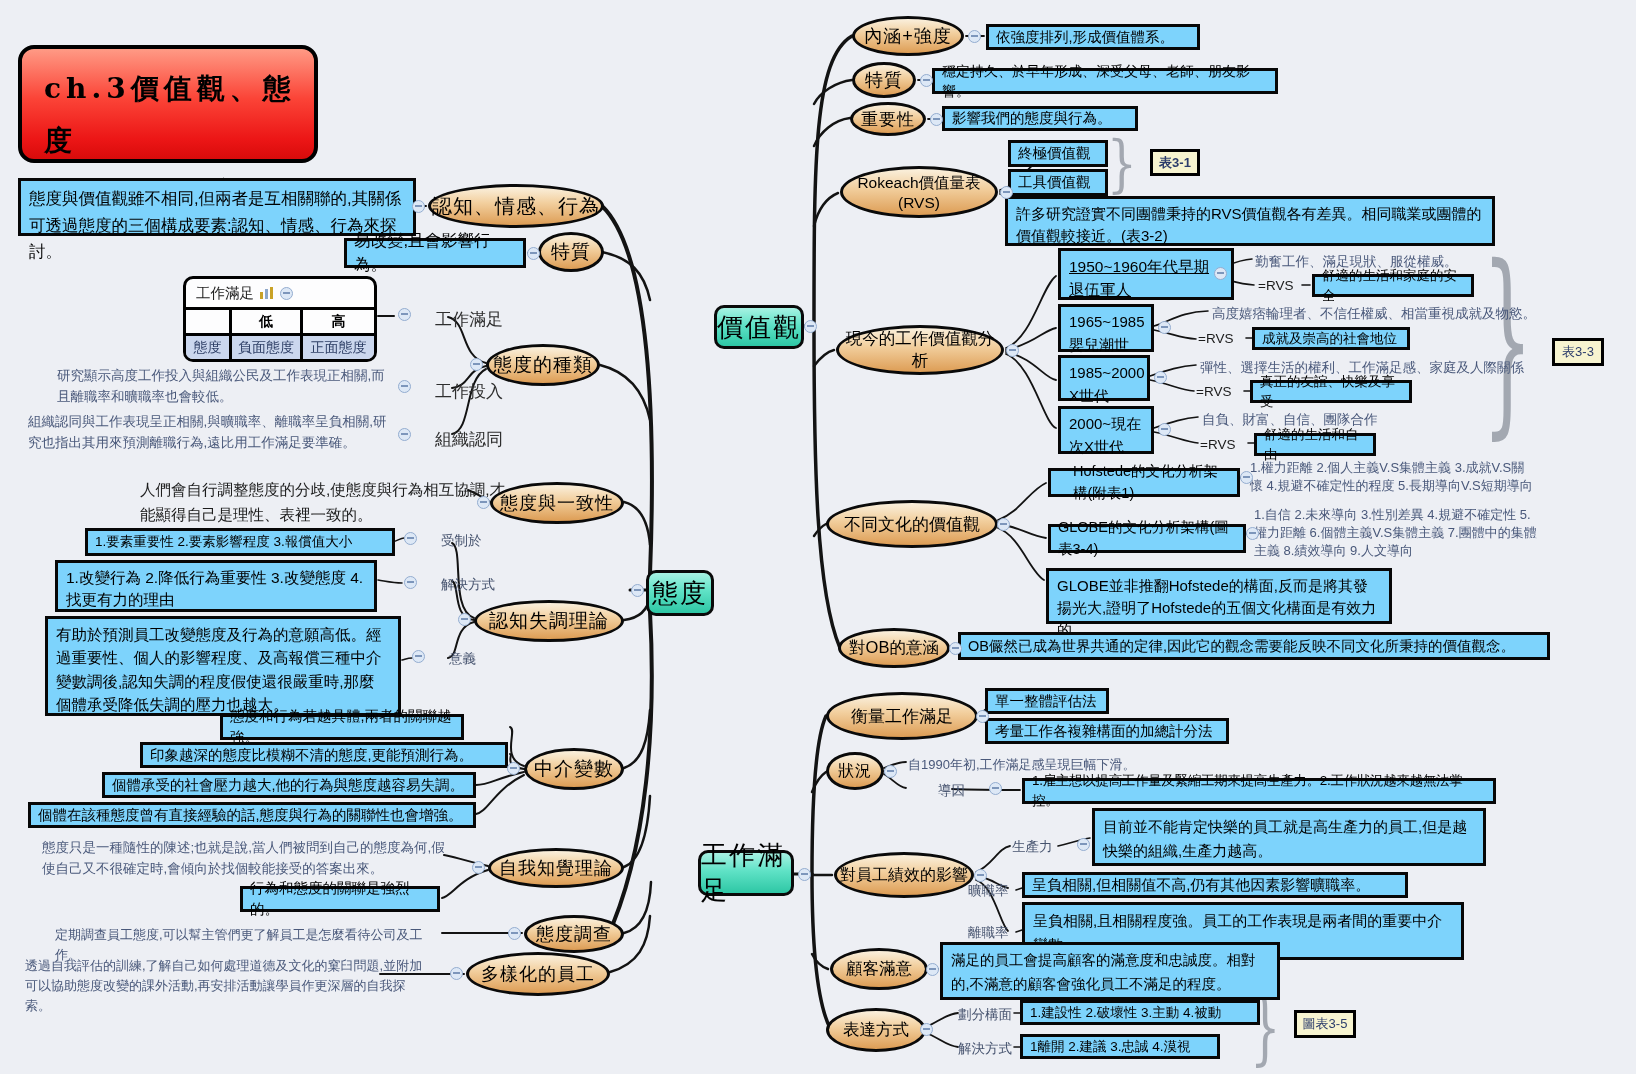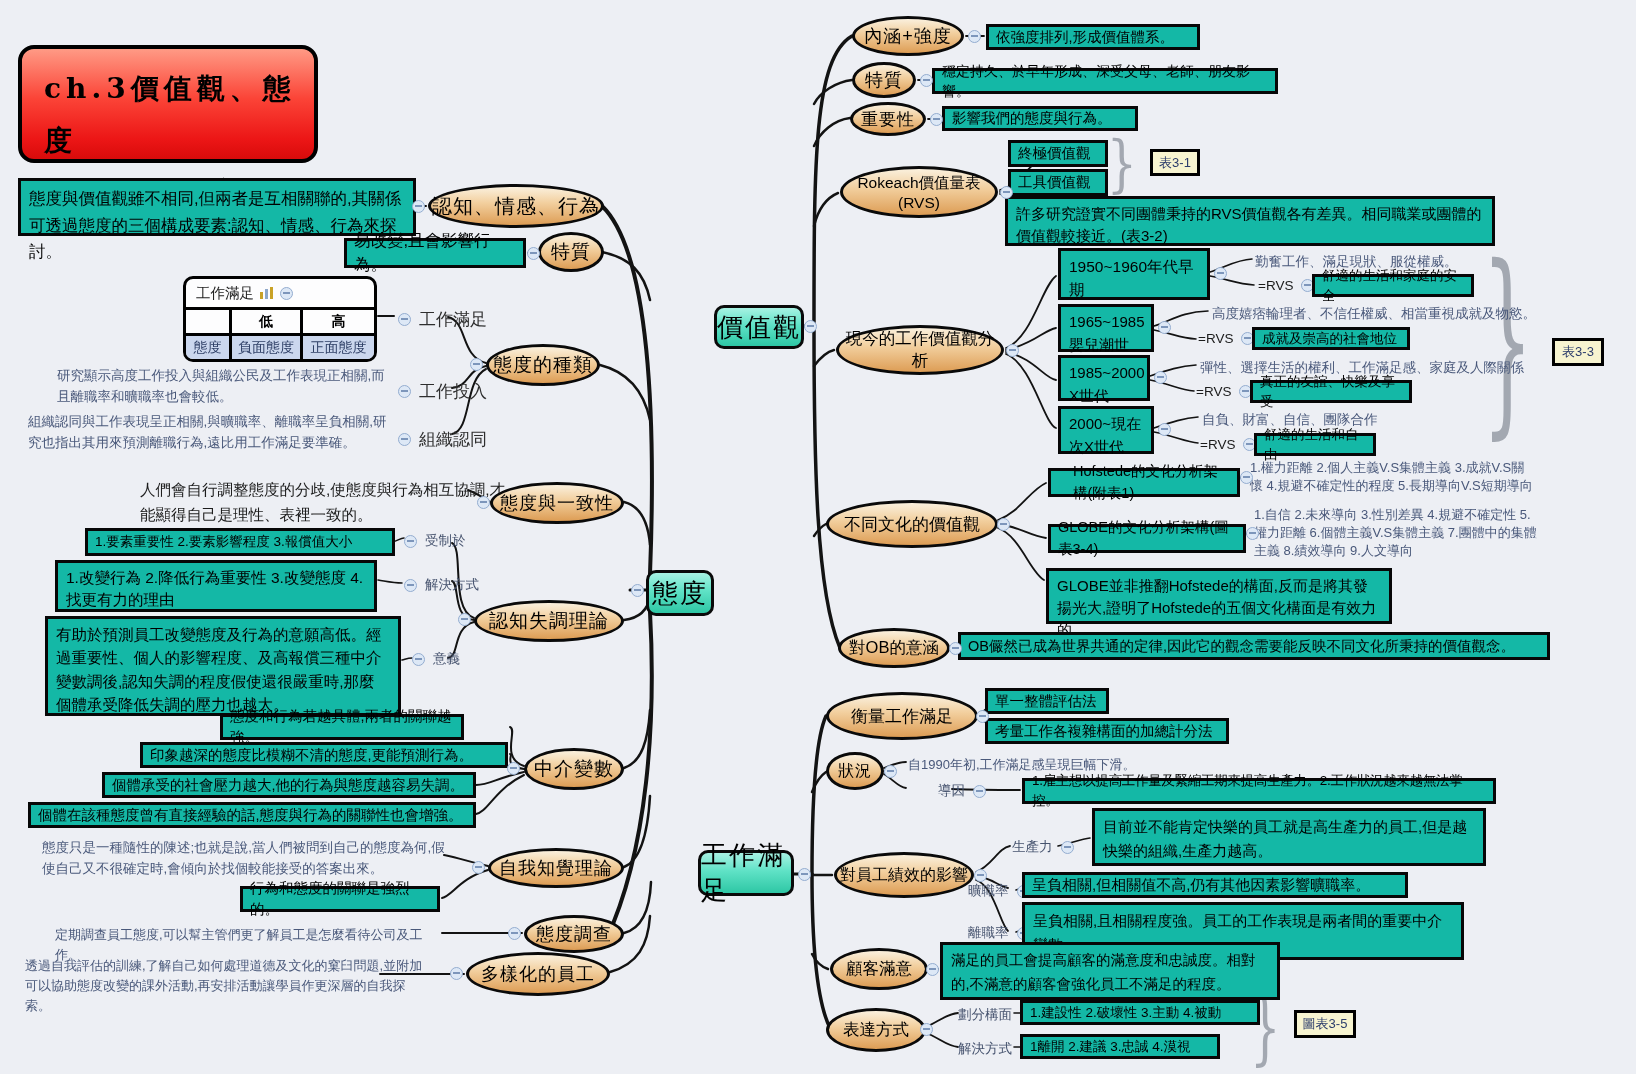--- a/index.html
+++ b/index.html
@@ -1,38 +1,38 @@
 <!DOCTYPE html>
 <html><head>
 <meta charset="utf-8">
 <style>
   html,body{margin:0;padding:0;}
   .canvas{position:relative;width:1636px;height:1074px;background:#edeff4;overflow:hidden;
           font-family:"Liberation Sans",sans-serif;color:#000;}
   .abs{position:absolute;}
   svg.lines{position:absolute;left:0;top:0;z-index:0;}
   .node{z-index:2;box-sizing:border-box;}
-  .box{background:#14b8a6;border:3px solid #070707;display:flex;align-items:center;
+  .box{background:#7dd3fc;border:3px solid #070707;display:flex;align-items:center;
        padding:2px 7px;line-height:1.45;}
   .box.ml{display:block;padding:4px 8px;}
   .note{color:#49587a;line-height:1.55;}
   .ellipse{border:3px solid #0a0a0a;border-radius:50%;
        background:linear-gradient(180deg,#faf0dd 0%,#f2cf9e 42%,#dd9d55 100%);
        display:flex;align-items:center;justify-content:center;text-align:center;
        font-weight:500;letter-spacing:1px;}
   .teal{border:3px solid #0a0a0a;border-radius:10px;
        background:linear-gradient(180deg,#a7f2e3 0%,#5fe2c6 45%,#2ec7a5 100%);
        display:flex;align-items:center;justify-content:center;font-size:26px;letter-spacing:2px;}
   .title-box{border:4px solid #000;border-radius:16px;
        background:linear-gradient(180deg,#ff9a85 0%,#fb4437 45%,#ec1616 82%,#d80b0b 100%);
        font-family:"DejaVu Serif",serif;font-weight:bold;font-size:28px;letter-spacing:5px;
        padding:14px 0 0 22px;line-height:1.85;}
   .ref{background:#f7f4d0;border:3px solid #000;color:#2b3c6b;font-size:13px;
        display:flex;align-items:center;justify-content:center;}
-  .label{color:#2e2e2e;font-size:17px;display:flex;align-items:center;gap:8px;white-space:nowrap;}
+  .label{color:#2e2e2e;font-size:17px;display:flex;align-items:flex-start;gap:24px;white-space:nowrap;}
   .label.sm{font-size:13.5px;color:#46536e;}
   .minus{width:11px;height:11px;border-radius:50%;background:#dde8f6;border:1px solid #94add0;
        display:inline-block;position:relative;flex:none;}
   .minus::after{content:"";position:absolute;left:2px;right:2px;top:4px;height:2px;background:#7d96bb;}
   .minus.abs{position:absolute;z-index:3;}
   .brace{color:#a3a8b1;font-family:"DejaVu Serif",serif;z-index:1;line-height:1;}
   
   .wtable{background:#fdfdfe;border:3px solid #000;border-radius:10px;overflow:hidden;}
   .wtable .hd{height:28px;display:flex;align-items:center;gap:6px;padding-left:10px;font-size:14.5px;color:#222;}
   .wtable .grid{display:grid;grid-template-columns:46px 71px 71px;border-top:3px solid #000;}
@@ -249,26 +249,26 @@
 <div class="abs node ellipse" style="left:852px;top:62px;width:64px;height:36px;font-size:18px;">特質</div>
 <div class="abs node box" style="left:932px;top:68px;width:346px;height:26px;font-size:14px;">穩定持久、於早年形成、深受父母、老師、朋友影響。</div>
 
 <div class="abs node ellipse" style="left:850px;top:102px;width:76px;height:34px;font-size:17px;">重要性</div>
 <div class="abs node box" style="left:942px;top:106px;width:196px;height:25px;font-size:14.5px;">影響我們的態度與行為。</div>
 
 <div class="abs node ellipse" style="left:840px;top:166px;width:158px;height:52px;font-size:15.5px;letter-spacing:0;">Rokeach價值量表(RVS)</div>
 <div class="abs node box" style="left:1008px;top:140px;width:100px;height:27px;font-size:14.5px;">終極價值觀</div>
 <div class="abs node box" style="left:1008px;top:169px;width:100px;height:27px;font-size:14.5px;">工具價值觀</div>
 <div class="abs brace" style="left:1104px;top:136px;font-size:56px;transform:scale(0.85,1.1);">}</div>
-<div class="abs node ref" style="left:1150px;top:149px;width:50px;height:27px;">表3-1</div>
+<div class="abs node ref" style="left:1150px;top:149px;width:50px;height:27px;font-weight:bold;">表3-1</div>
 <div class="abs node box ml" style="left:1005px;top:196px;width:490px;height:50px;font-size:15px;">許多研究證實不同團體秉持的RVS價值觀各有差異。相同職業或團體的價值觀較接近。(表3-2)</div>
 
 <div class="abs node ellipse" style="left:836px;top:325px;width:168px;height:50px;font-size:16.5px;letter-spacing:0;">現今的工作價值觀分析</div>
 
-<div class="abs node box ml" style="left:1058px;top:248px;width:152px;height:52px;font-size:15.5px;line-height:1.5;">
+<div class="abs node box ml" style="left:1058px;top:248px;width:176px;height:52px;font-size:15.5px;line-height:1.5;text-decoration:underline;">
   <div>1950~1960年代早期</div>
   <div>退伍軍人</div>
 </div>
 <div class="abs node note" style="left:1255px;top:252px;width:250px;font-size:13.5px;">勤奮工作、滿足現狀、服從權威。</div>
 <div class="abs node label sm" style="left:1258px;top:278px;color:#1c1c1c;">
   <span>=RVS</span>
   <span class="minus"></span>
 </div>
 <div class="abs node box" style="left:1312px;top:274px;width:162px;height:23px;font-size:13.5px;">舒適的生活和家庭的安全</div>
 

